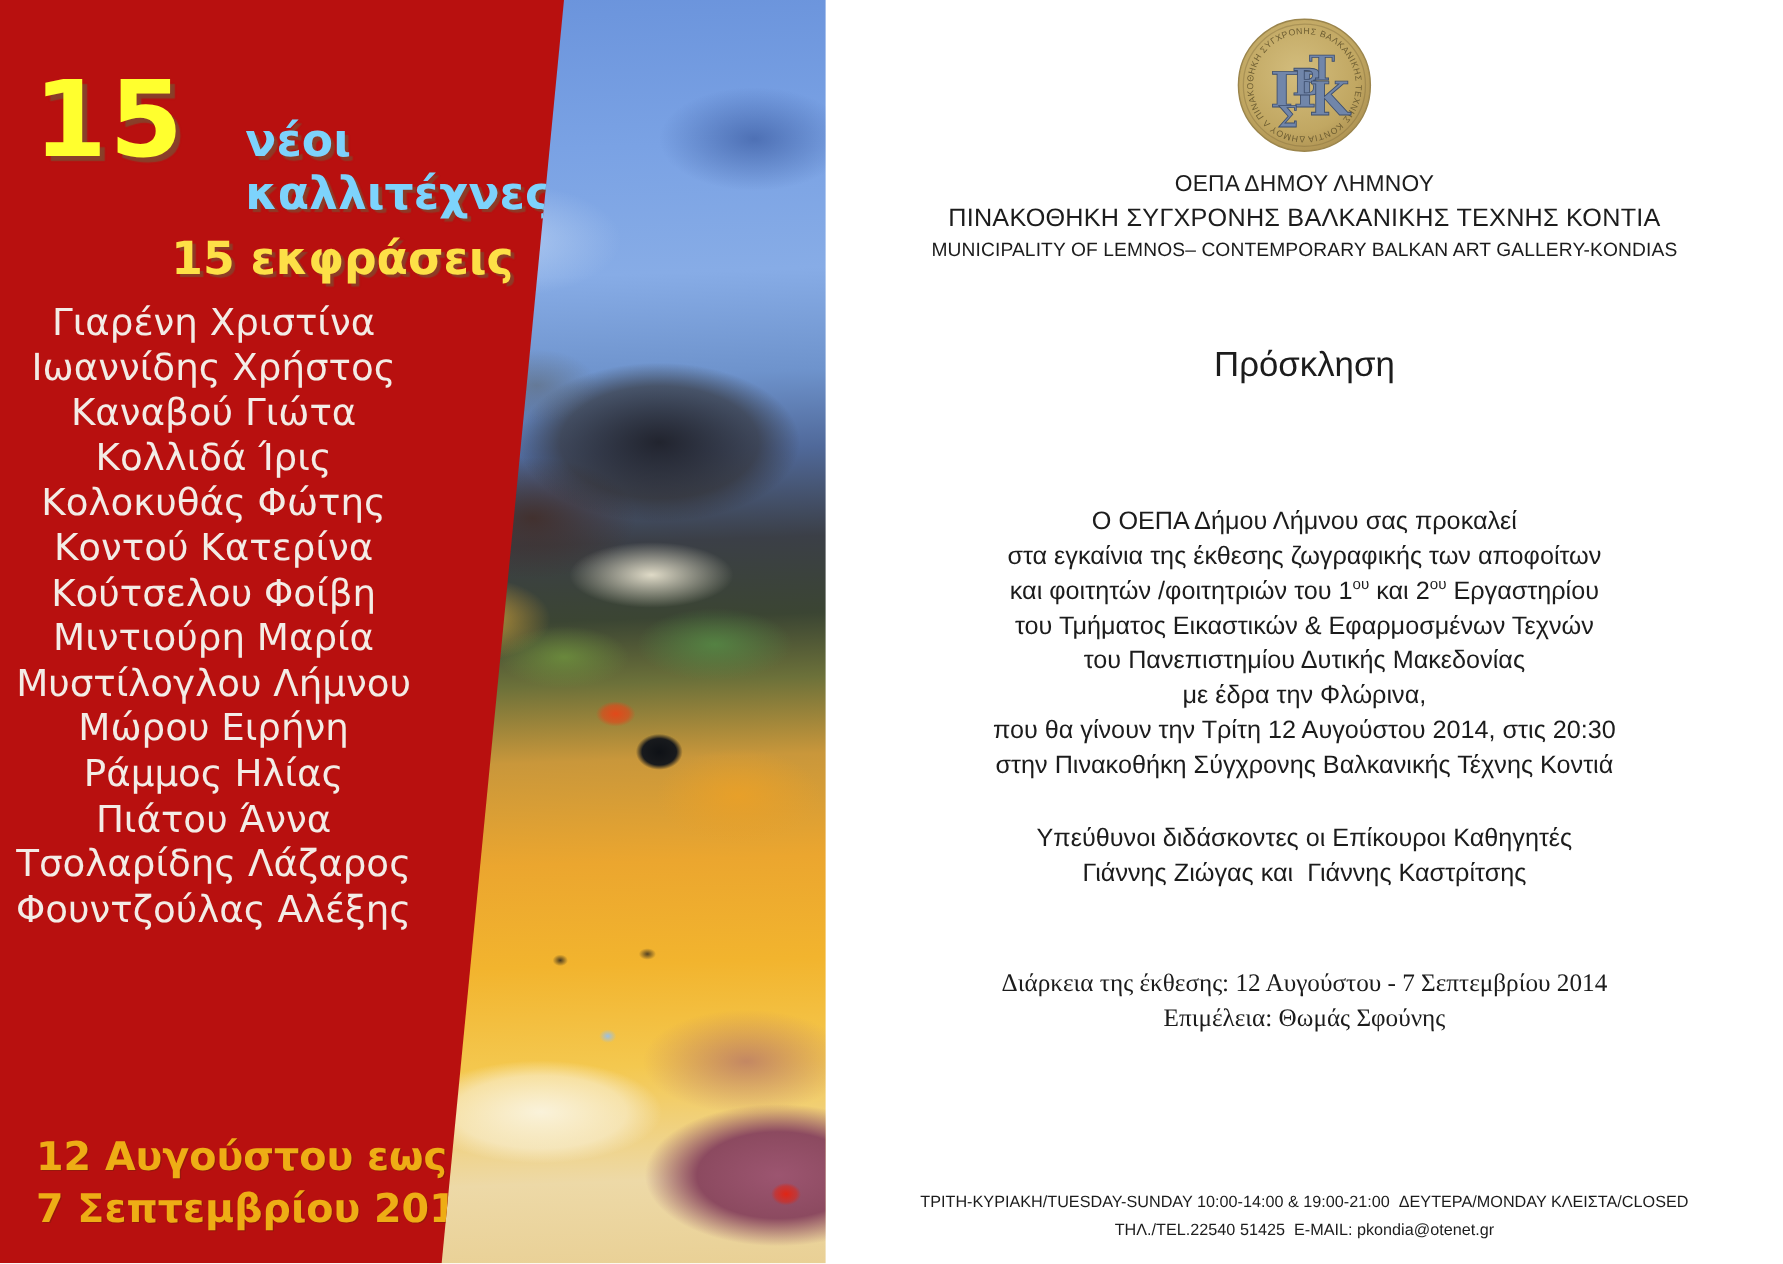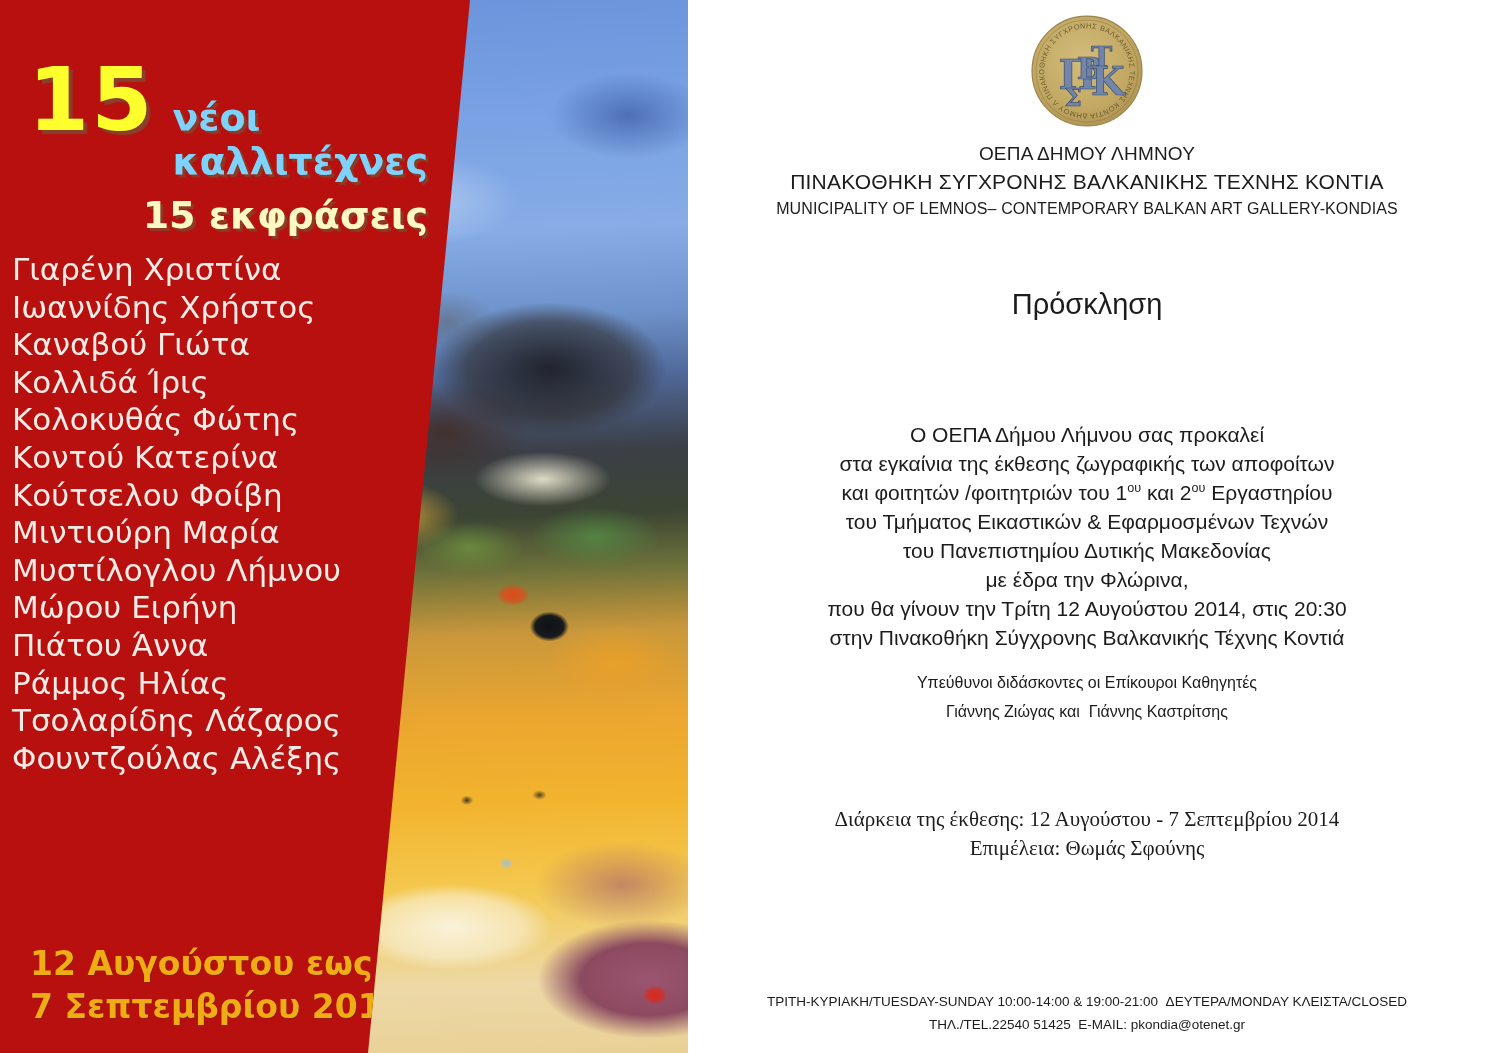--- a/index.html
+++ b/index.html
@@ -30,43 +30,43 @@
       radial-gradient(ellipse 120px 70px at 26% 41%, rgba(66,44,38,.85), rgba(66,44,38,0) 72%),
       linear-gradient(178deg,#6b94dc 0%,#7aa2e4 12%,#87ace6 22%,#6e93cc 30%,#50699a 36%,#3b3f47 43%,#3b4533 49%,#6c713a 54%,#c9973b 60%,#eba62f 68%,#f2b42e 76%,#f4c84f 84%,#edd9a7 93%,#e9d095 100%);
   }
 
   
   .red-panel{position:absolute;left:0;top:0;width:470px;height:1053px;z-index:2;
     background:#b8100f;
     clip-path:polygon(0 0,100% 0,78.3% 100%,0 100%);
     font-family:"DejaVu Sans",sans-serif;}
   .headline{position:absolute;left:28px;top:56px;width:400px;}
-  .headline-row{display:flex;align-items:baseline;justify-content:flex-start;}
+  .headline-row{display:flex;align-items:baseline;justify-content:flex-start;gap:32px;}
   .headline-num{font-size:88px;font-weight:700;color:#ffff2e;line-height:1;
     text-shadow:4px 4px 1px rgba(105,95,60,.6);letter-spacing:2px;}
   .headline-rest{font-size:38px;font-weight:700;color:#7dd3fc;margin-left:18px;
     text-shadow:3px 3px 1px rgba(105,95,60,.55);}
-  .headline-l2{font-size:38px;font-weight:700;color:#fef9c3;text-align:right;margin-top:10px;
+  .headline-l2{font-size:38px;font-weight:700;color:#fde047;text-align:right;margin-top:10px;
     text-shadow:3px 3px 1px rgba(105,95,60,.55);}
-  .artists{position:absolute;top:251px;left:12px;width:356px;text-align:left;color:#f3ece6;
+  .artists{position:absolute;top:251px;left:0;width:356px;text-align:center;color:#f3ece6;
     font-size:31px;line-height:37.6px;font-weight:400;}
   .dates{position:absolute;left:30px;top:942px;color:#eead15;font-size:33px;font-weight:700;
     line-height:43px;text-shadow:1px 1px 0 rgba(90,40,10,.35);}
 
   
   .right-col{position:absolute;left:688px;top:0;width:798px;height:1053px;z-index:1;
     text-align:center;color:#1c1c1c;}
   .logo-wrap{position:absolute;left:0;right:0;top:14px;display:flex;justify-content:center;}
   .org-block{position:absolute;left:0;right:0;top:140px;}
   .org-l1{font-size:19px;line-height:27px;letter-spacing:.2px;}
   .org-l2{font-size:21px;line-height:29px;letter-spacing:.2px;}
   .org-l3{font-size:16px;line-height:26px;letter-spacing:.1px;}
   .heading{position:absolute;left:0;right:0;top:288px;font-size:29px;}
   .body-block{position:absolute;left:0;right:0;top:420px;font-size:21px;line-height:29px;}
-  .teacher-block{position:absolute;left:0;right:0;top:668px;font-size:16px;line-height:29px;}
+  .teacher-block{position:absolute;left:0;right:0;top:684px;font-size:21px;line-height:29px;}
   .duration-block{position:absolute;left:0;right:0;top:805px;font-size:21px;line-height:29px;font-family:Liberation Serif, serif;}
   .footer-block{position:absolute;left:0;right:0;top:990px;font-size:13.5px;line-height:23px;}
   .tline{white-space:pre-wrap;}
   .tline sup{font-size:60%;vertical-align:super;line-height:0;}
 </style>
 </head>
 <body>
 
 <div class="page">
 
@@ -85,22 +85,22 @@
         <div class="tline"><span>Γιαρένη Χριστίνα</span></div>
         <div class="tline"><span>Ιωαννίδης Χρήστος</span></div>
         <div class="tline"><span>Καναβού Γιώτα</span></div>
         <div class="tline"><span>Κολλιδά Ίρις</span></div>
         <div class="tline"><span>Κολοκυθάς Φώτης</span></div>
         <div class="tline"><span>Κοντού Κατερίνα</span></div>
         <div class="tline"><span>Κούτσελου Φοίβη</span></div>
         <div class="tline"><span>Μιντιούρη Μαρία</span></div>
         <div class="tline"><span>Μυστίλογλου Λήμνου</span></div>
         <div class="tline"><span>Μώρου Ειρήνη</span></div>
+        <div class="tline"><span>Ράμμος Ηλίας</span></div>
         <div class="tline"><span>Πιάτου Άννα</span></div>
-        <div class="tline"><span>Ράμμος Ηλίας</span></div>
         <div class="tline"><span>Τσολαρίδης Λάζαρος</span></div>
         <div class="tline"><span>Φουντζούλας Αλέξης</span></div>
       </div>
 
     <div class="dates">
       <div>12 Αυγούστου εως</div>
       <div>7 Σεπτεμβρίου 2014</div>
     </div>
   </div>
 

